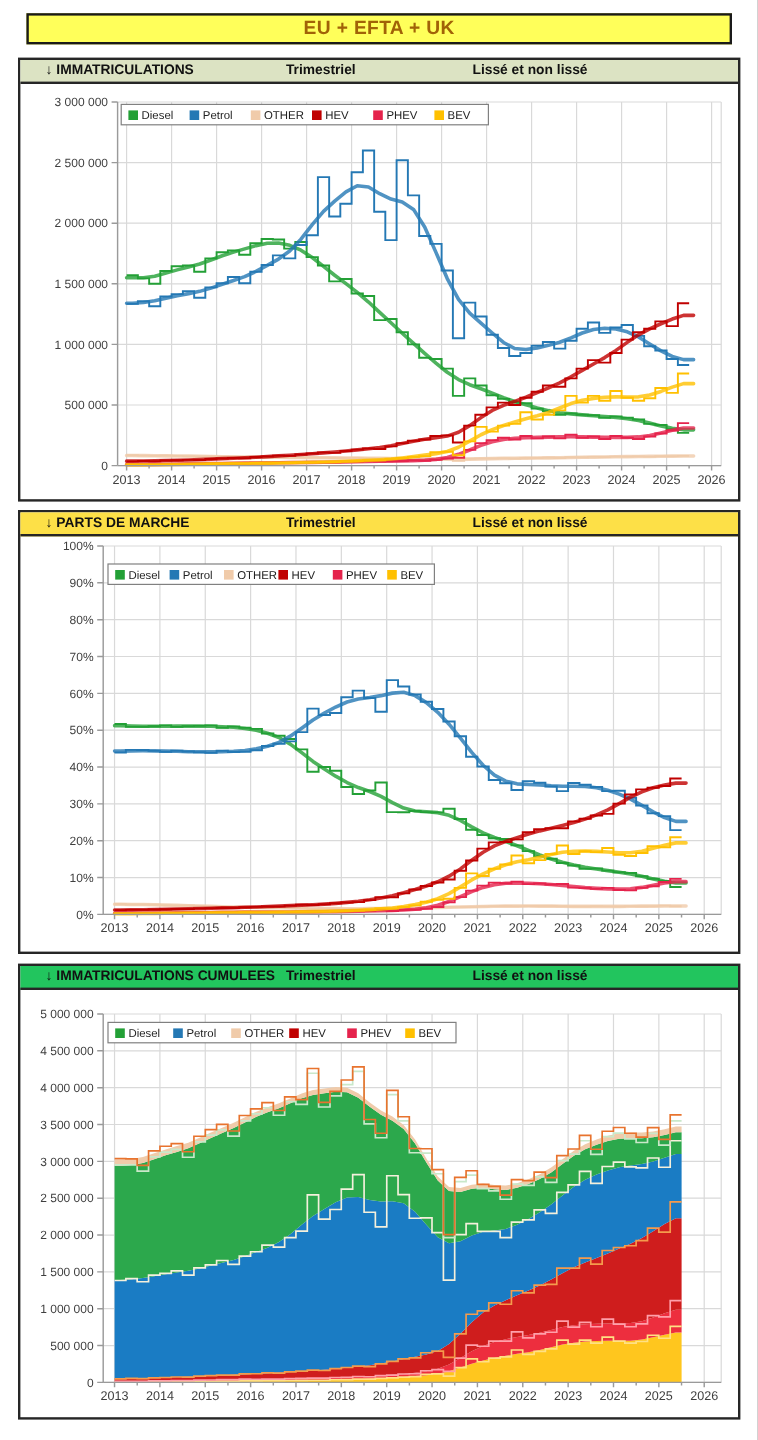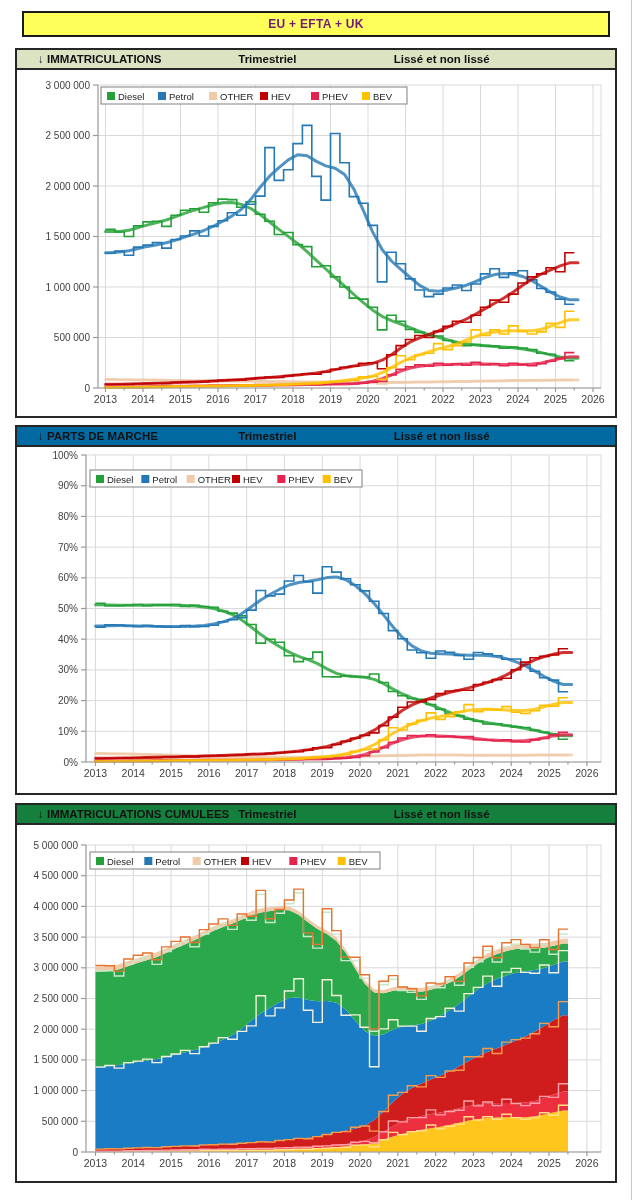--- a/index.html
+++ b/index.html
@@ -2,21 +2,21 @@
 <html><head>
 <meta charset="utf-8">
 <style>
   html,body{margin:0;padding:0;background:#fff;}
   #page{position:relative;width:632px;height:1200px;background:#ffffff;
         font-family:"Liberation Sans","DejaVu Sans",sans-serif;overflow:hidden;
         border-right:1px solid #c8c8c8;box-sizing:border-box;}
   .banner{position:absolute;left:22px;top:11px;width:588px;height:26px;
           background:#FFFF5A;border:2px solid #1a1a1a;box-sizing:border-box;
           display:flex;align-items:center;justify-content:center;
-          font-weight:bold;font-size:12px;color:#701a75;letter-spacing:.3px;}
+          font-weight:bold;font-size:16px;color:#a16207;letter-spacing:.3px;}
   .panel{position:absolute;left:15px;width:602px;background:#fff;
          border:2px solid #262626;box-sizing:border-box;}
   #panel-1{top:48px;height:370px;}
   #panel-2{top:425px;height:370px;}
   #panel-3{top:803px;height:380px;}
   .panel-header{height:20px;border-bottom:2px solid #262626;box-sizing:border-box;
           display:grid;grid-template-columns:37% 26% 37%;align-items:center;
           font-size:11.5px;font-weight:bold;color:#111;}
   .ph-title{padding-left:21px;text-align:left;white-space:nowrap;}
   .ph-sub{}
@@ -156,21 +156,21 @@
           <text x="254" y="29.5" fill="#222" font-size="9.5px">HEV</text>
           <rect x="294" y="22" width="8" height="8" fill="#E5234C"></rect>
           <text x="305" y="29.5" fill="#222" font-size="9.5px">PHEV</text>
           <rect x="345" y="22" width="8" height="8" fill="#FFC000"></rect>
           <text x="356" y="29.5" fill="#222" font-size="9.5px">BEV</text>
         </g>
       </svg>
   </div>
 
   <div class="panel" id="panel-2">
-    <div class="panel-header" style="background: #0369a1;">
+    <div class="panel-header" style="background: #fde047;">
       <span class="ph-title">↓ PARTS DE MARCHE</span>
       <span class="ph-sub">Trimestriel</span>
       <span class="ph-note">Lissé et non lissé</span>
     </div>
     <svg id="c2" class="chart-svg" width="598" height="344">
         <g stroke="#d9d9d9" stroke-width="1">
           <line x1="78.45" y1="8" x2="78.45" y2="315"></line>
           <line x1="116.25" y1="8" x2="116.25" y2="315"></line>
           <line x1="154.05" y1="8" x2="154.05" y2="315"></line>
           <line x1="191.85" y1="8" x2="191.85" y2="315"></line>
@@ -294,21 +294,21 @@
           <text x="226" y="35.5" fill="#222" font-size="9.5px">HEV</text>
           <rect x="260.33333333333337" y="28" width="8" height="8" fill="#E5234C"></rect>
           <text x="271.33333333333337" y="35.5" fill="#222" font-size="9.5px">PHEV</text>
           <rect x="305.6666666666667" y="28" width="8" height="8" fill="#FFC000"></rect>
           <text x="316.6666666666667" y="35.5" fill="#222" font-size="9.5px">BEV</text>
         </g>
       </svg>
   </div>
 
   <div class="panel" id="panel-3">
-    <div class="panel-header" style="background: #15803d;">
+    <div class="panel-header" style="background: #22c55e;">
       <span class="ph-title">↓ IMMATRICULATIONS CUMULEES</span>
       <span class="ph-sub">Trimestriel</span>
       <span class="ph-note">Lissé et non lissé</span>
     </div>
     <svg id="c3" class="chart-svg" width="598" height="354">
         <g stroke="#d9d9d9" stroke-width="1">
           <line x1="78.45" y1="20" x2="78.45" y2="327"></line>
           <line x1="116.25" y1="20" x2="116.25" y2="327"></line>
           <line x1="154.05" y1="20" x2="154.05" y2="327"></line>
           <line x1="191.85" y1="20" x2="191.85" y2="327"></line>

